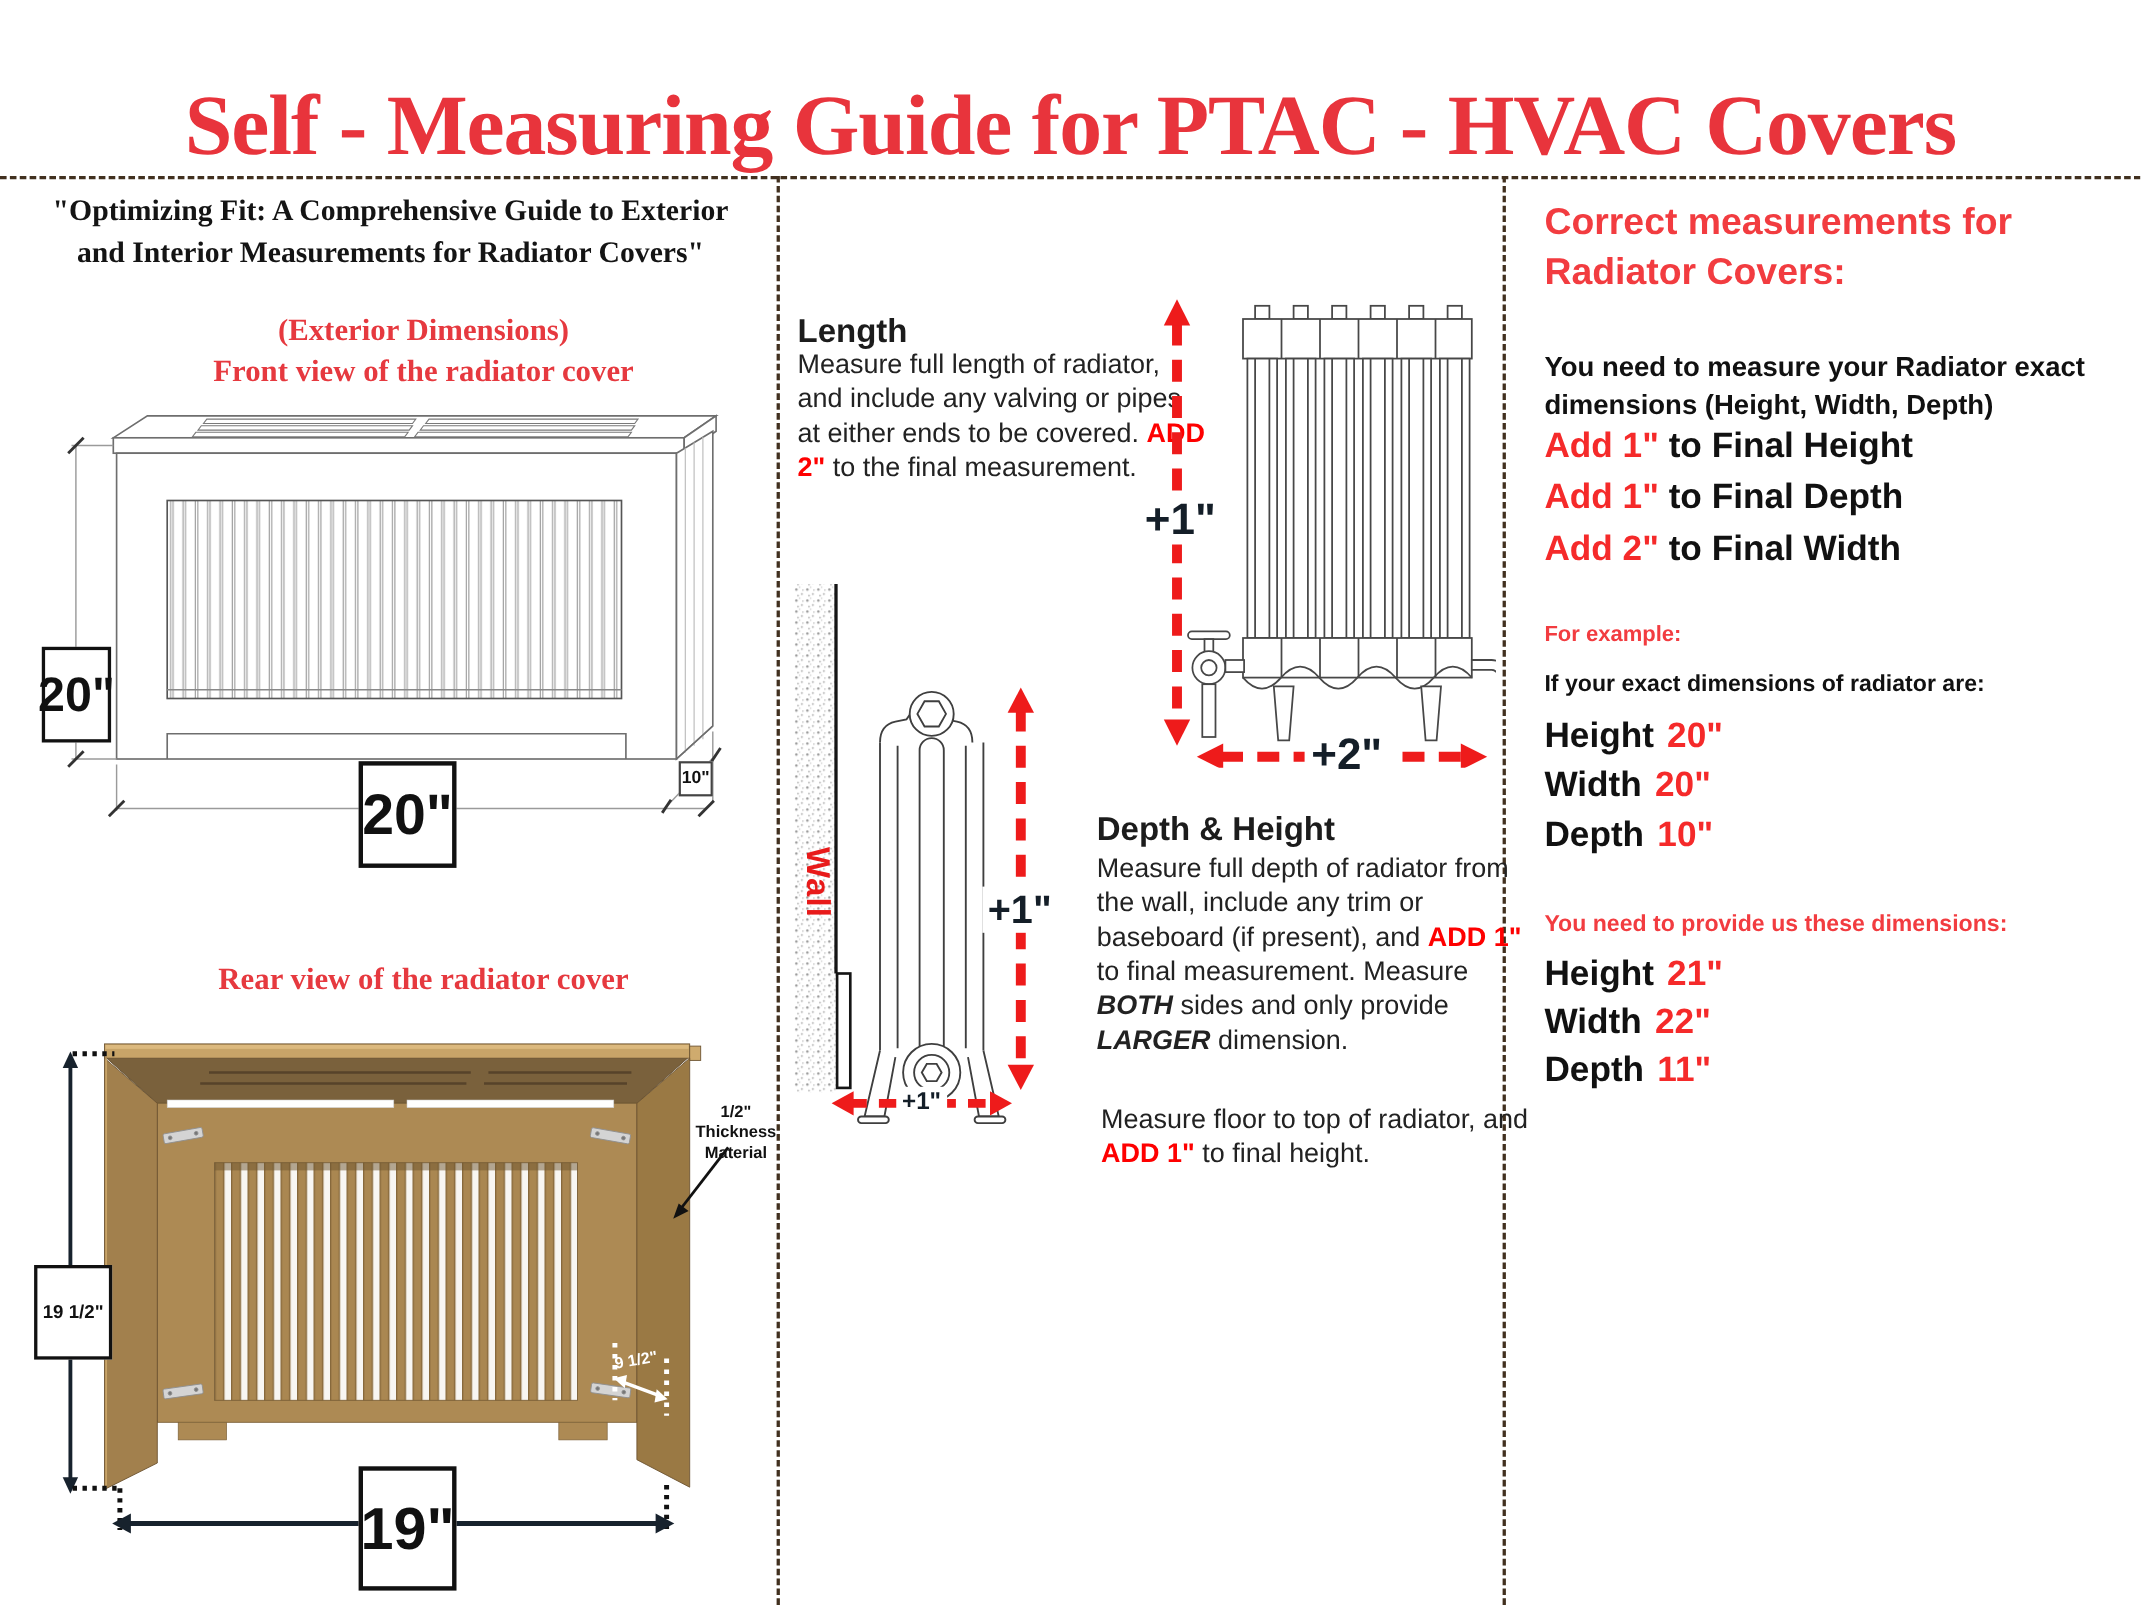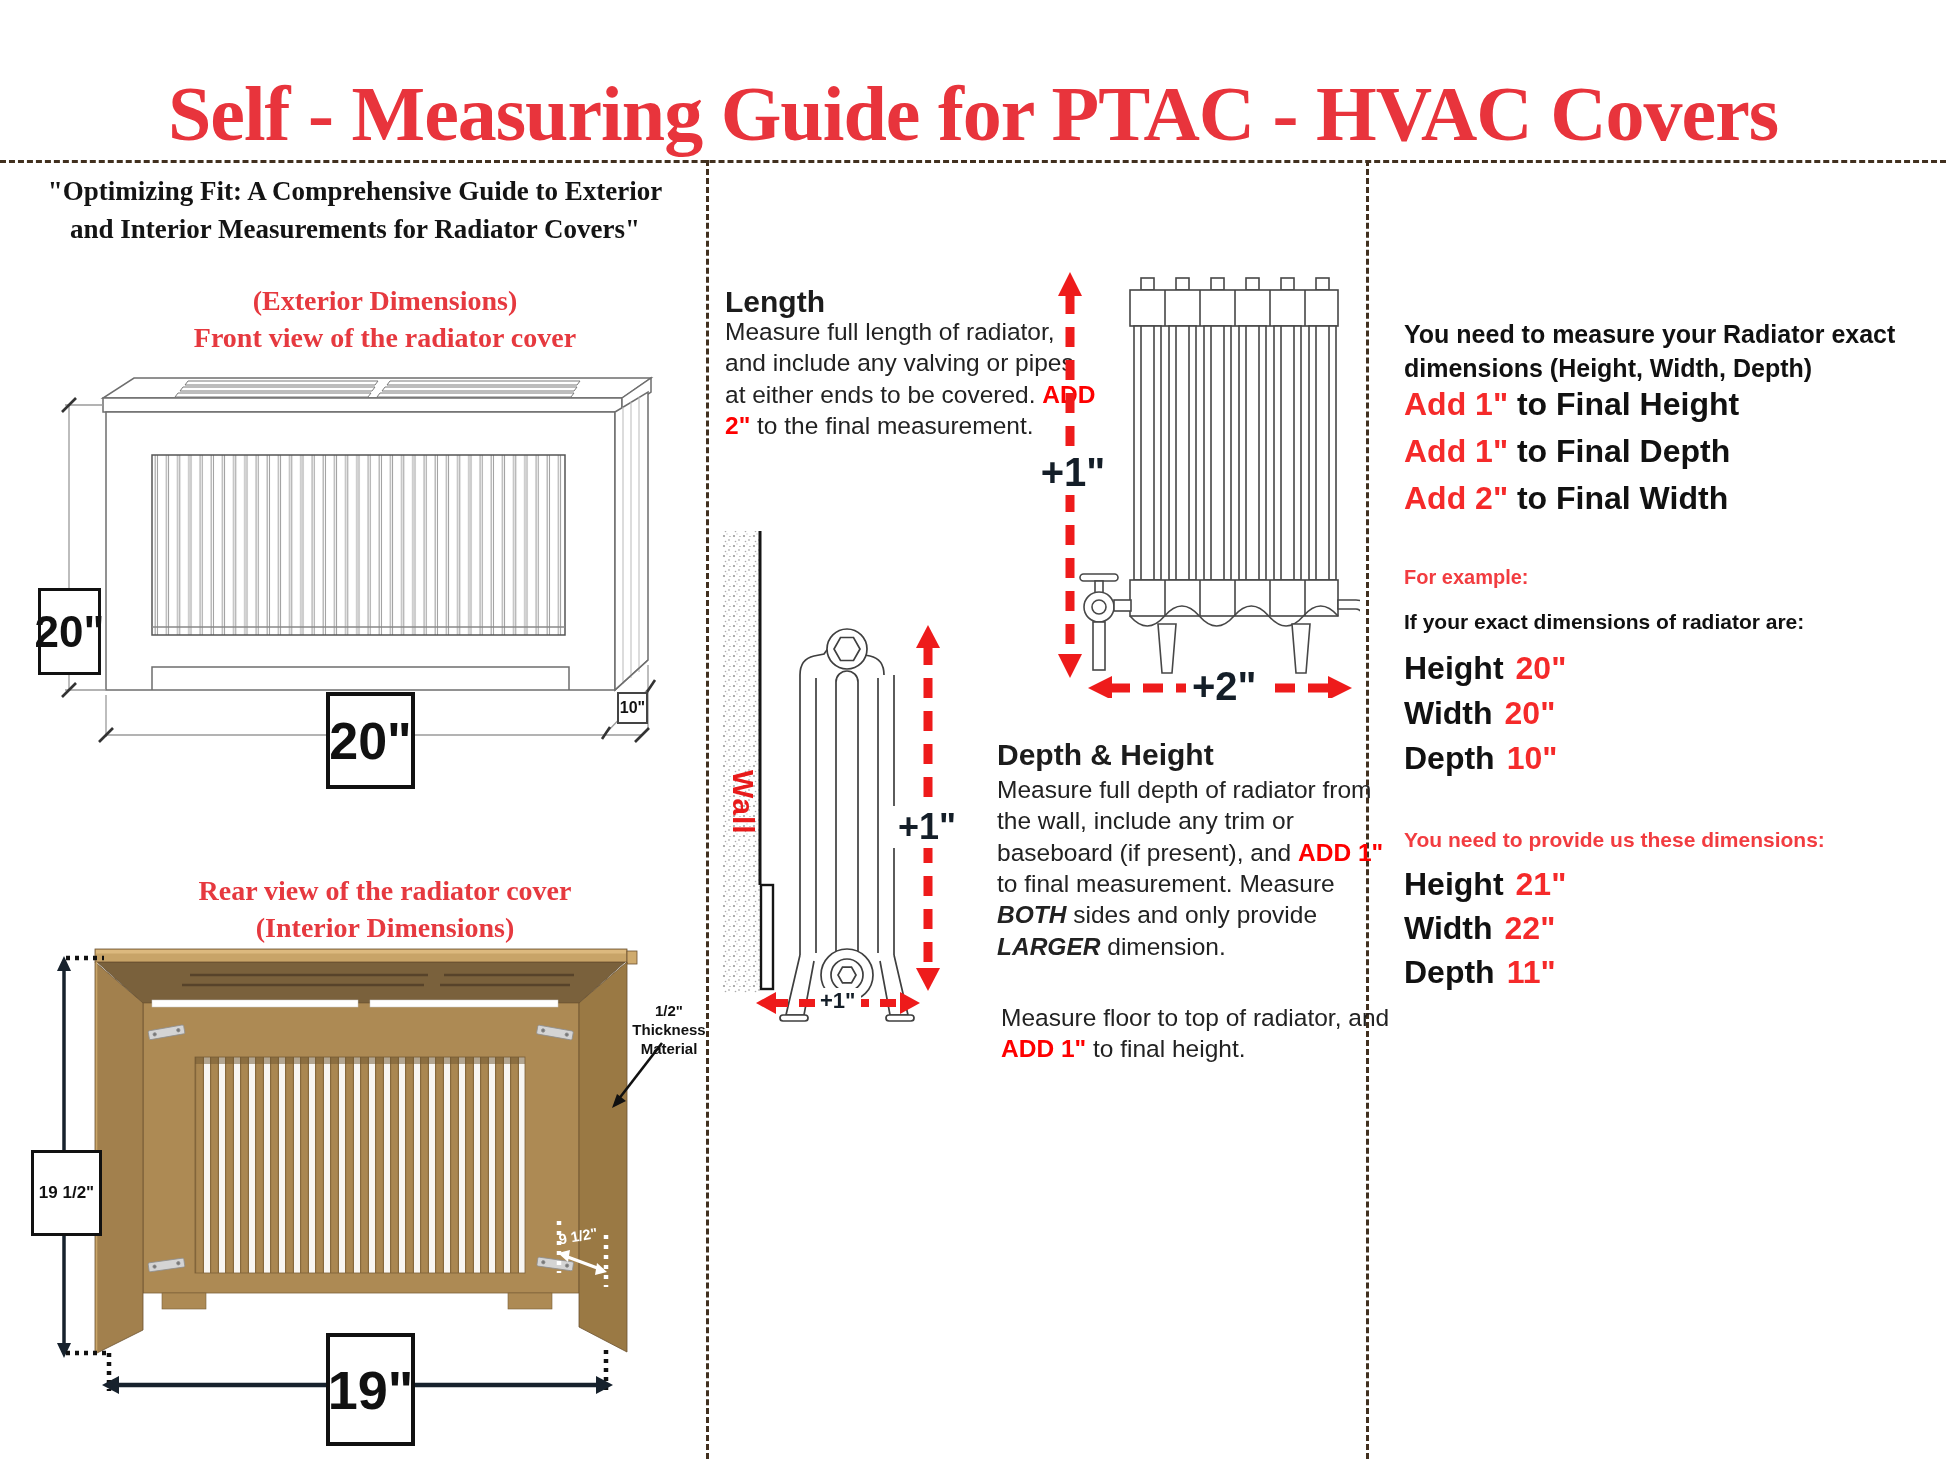--- a/index.html
+++ b/index.html
@@ -108,21 +108,20 @@
       <line x1="617" y1="337" x2="625" y2="325"></line>
     </g>
   </svg>
 
   <div class="dimbox" style="left:38px;top:588px;width:57px;height:81px;font-size:44px;">20"</div>
   <div class="dimbox" style="left:326px;top:692px;width:81px;height:89px;font-size:52px;border-width:4px;">20"</div>
   <div class="dimbox" style="left:617px;top:692px;width:27px;height:28px;font-size:16px;border:2px solid #444;">10"</div>
 
   <div class="abs serif caption" style="left:60px;top:872px;">
     <span class="blockline">Rear view of the radiator cover</span>
-    <span class="blockline">(Interior Dimensions)</span>
   </div>
 
   <svg class="abs" style="left:30px;top:945px;" width="670" height="500" viewBox="0 0 670 500">
     <defs>
       <pattern id="rslat" width="15" height="12" patternUnits="userSpaceOnUse">
         <rect width="15" height="12" fill="#f8f6f2"></rect>
         <rect width="9" height="12" fill="#aa8751"></rect>
         <rect width="1.2" height="12" fill="#87693c"></rect>
         <rect x="7.8" width="1.2" height="12" fill="#87693c"></rect>
       </pattern>
@@ -313,20 +312,21 @@
   <div class="plus-label" style="left:815px;top:988px;font-size:22px;padding:0 5px;">+1"</div>
 
   <div class="abs sec-head" style="left:997px;top:738px;">Depth &amp; Height</div>
   <p class="abs body-par" style="left:997px;top:774px;width:400px;margin:0;">
     <span>Measure full depth of radiator from the wall, include any trim or baseboard (if present), and </span><span class="red-inline">ADD 1"</span><span> to final measurement. Measure </span><span class="bi">BOTH</span><span> sides and only provide </span><span class="bi">LARGER</span><span> dimension.</span>
   </p>
   <p class="abs body-par" style="left:997px;top:998px;width:400px;margin:4px;">
     <span>Measure floor to top of radiator, and </span><span class="red-inline">ADD 1"</span><span> to final height.</span>
   </p>
 
+  <div class="abs r-head">Correct measurements for Radiator Covers:</div>
   <div class="abs r-intro" style="top:318px;">You need to measure your Radiator exact dimensions (Height, Width, Depth)</div>
 
   <div class="abs r-line" style="top:386px;">
     <span class="red">Add 1"</span><span> to Final Height</span>
   </div>
   <div class="abs r-line" style="top:433px;">
     <span class="red">Add 1"</span><span> to Final Depth</span>
   </div>
   <div class="abs r-line" style="top:480px;">
     <span class="red">Add 2"</span><span> to Final Width</span>

